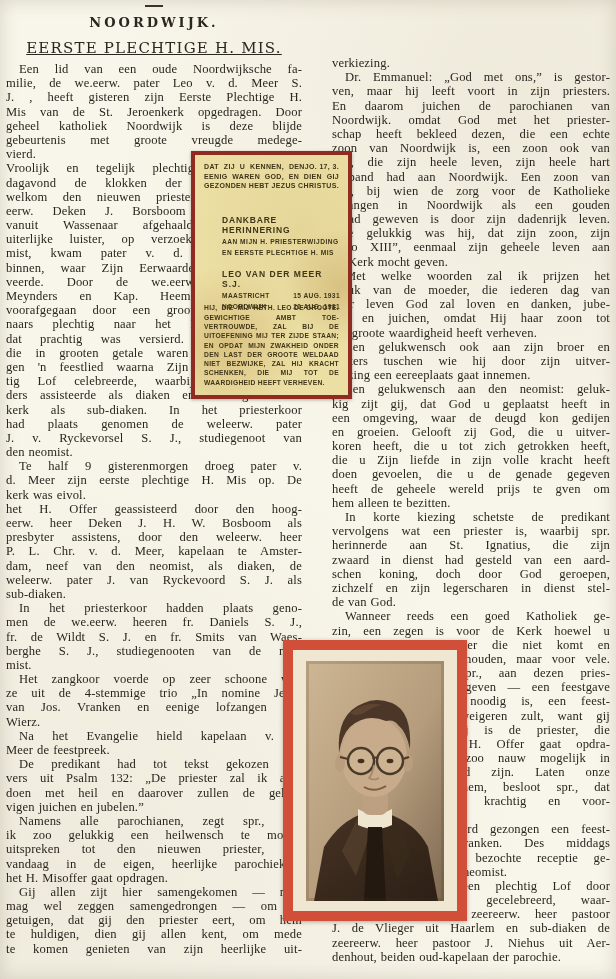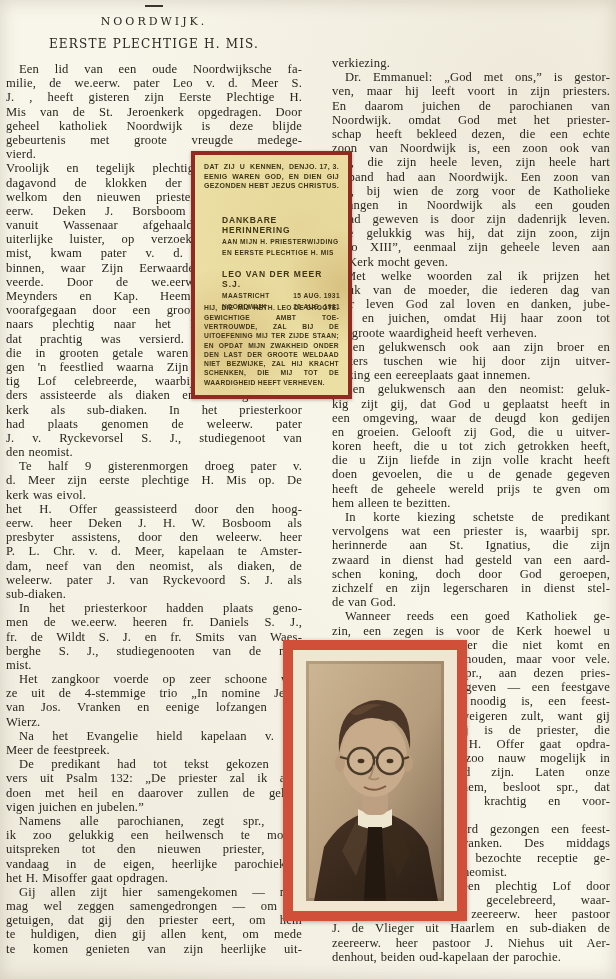--- a/index.html
+++ b/index.html
@@ -10,22 +10,22 @@
       radial-gradient(circle at 10% 90%, rgba(205,196,168,.22), transparent 45%),
       #f8f5ea;
     overflow:hidden;
     font-family:"DejaVu Serif", serif;
     color:#2b2620;
     box-shadow:inset 0 0 18px rgba(120,110,85,.25);
   }
   
   .masthead{position:absolute;left:6px;top:5px;width:296px;text-align:center;}
   .mast-rule{width:18px;height:2px;background:#3a352c;margin:0 auto 8px auto;}
-  .title{font-size:11px;font-weight:normal;letter-spacing:3px;}
-  .subtitle{font-size:12px;letter-spacing:1.2px;margin-top:9px;}
+  .title{font-size:13px;font-weight:bold;letter-spacing:3px;}
+  .subtitle{font-size:15px;letter-spacing:1.2px;margin-top:9px;text-decoration:underline;}
   
   .col{position:absolute;overflow:hidden;font-family:Liberation Serif, serif;}
   #col-left {left:6px;  top:62px; width:296px; height:902px;}
   #col-right{left:332px; top:56px; width:278px; height:915px;}
   .tline{
     height:14.2px;line-height:14.2px;font-size:12.6px;
     white-space:nowrap;overflow:hidden;
     text-align:justify;text-align-last:justify;
     letter-spacing:.15px;word-spacing:.6px;
   }

